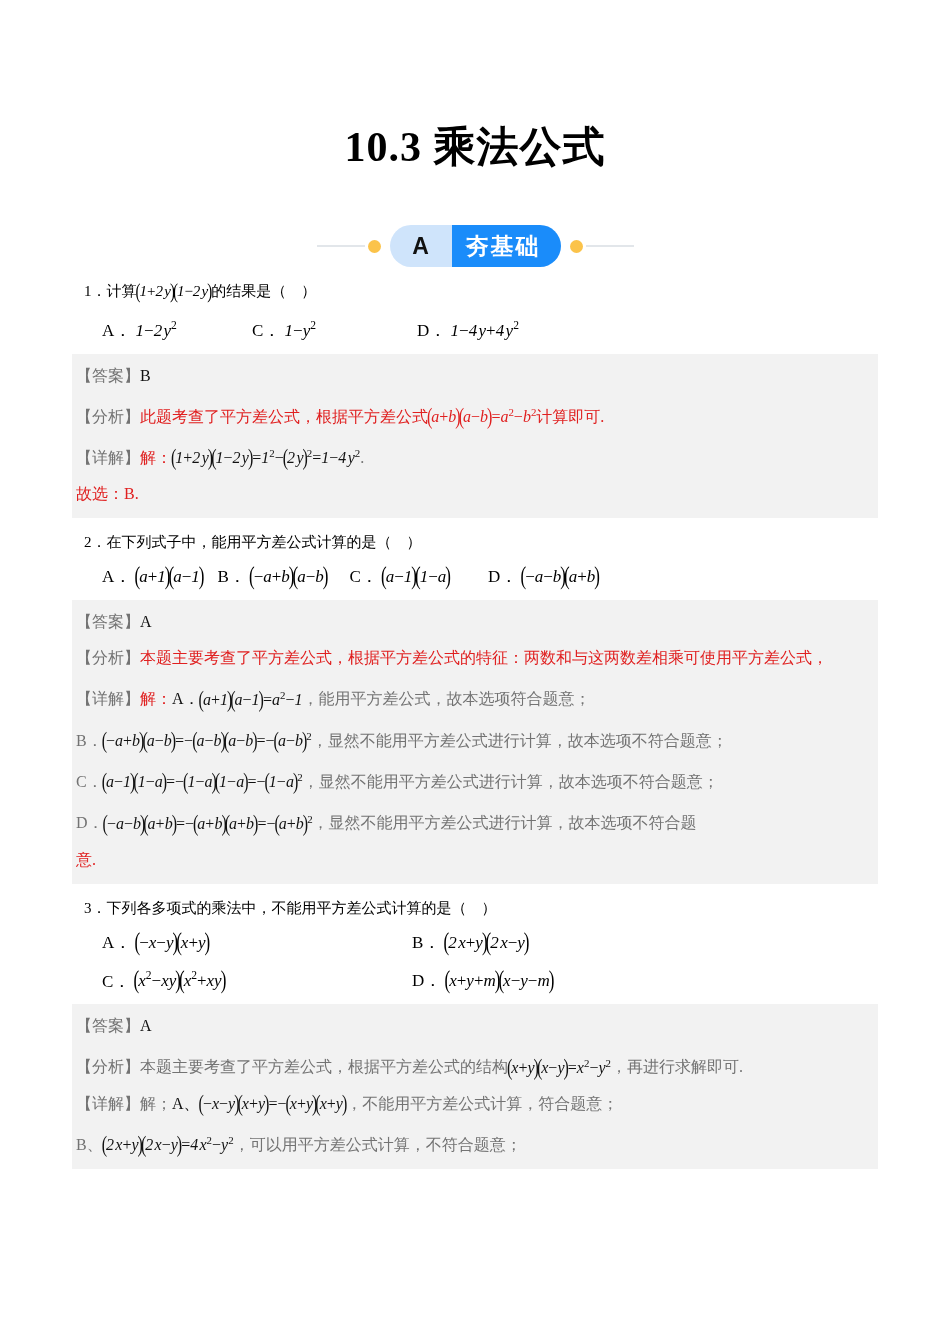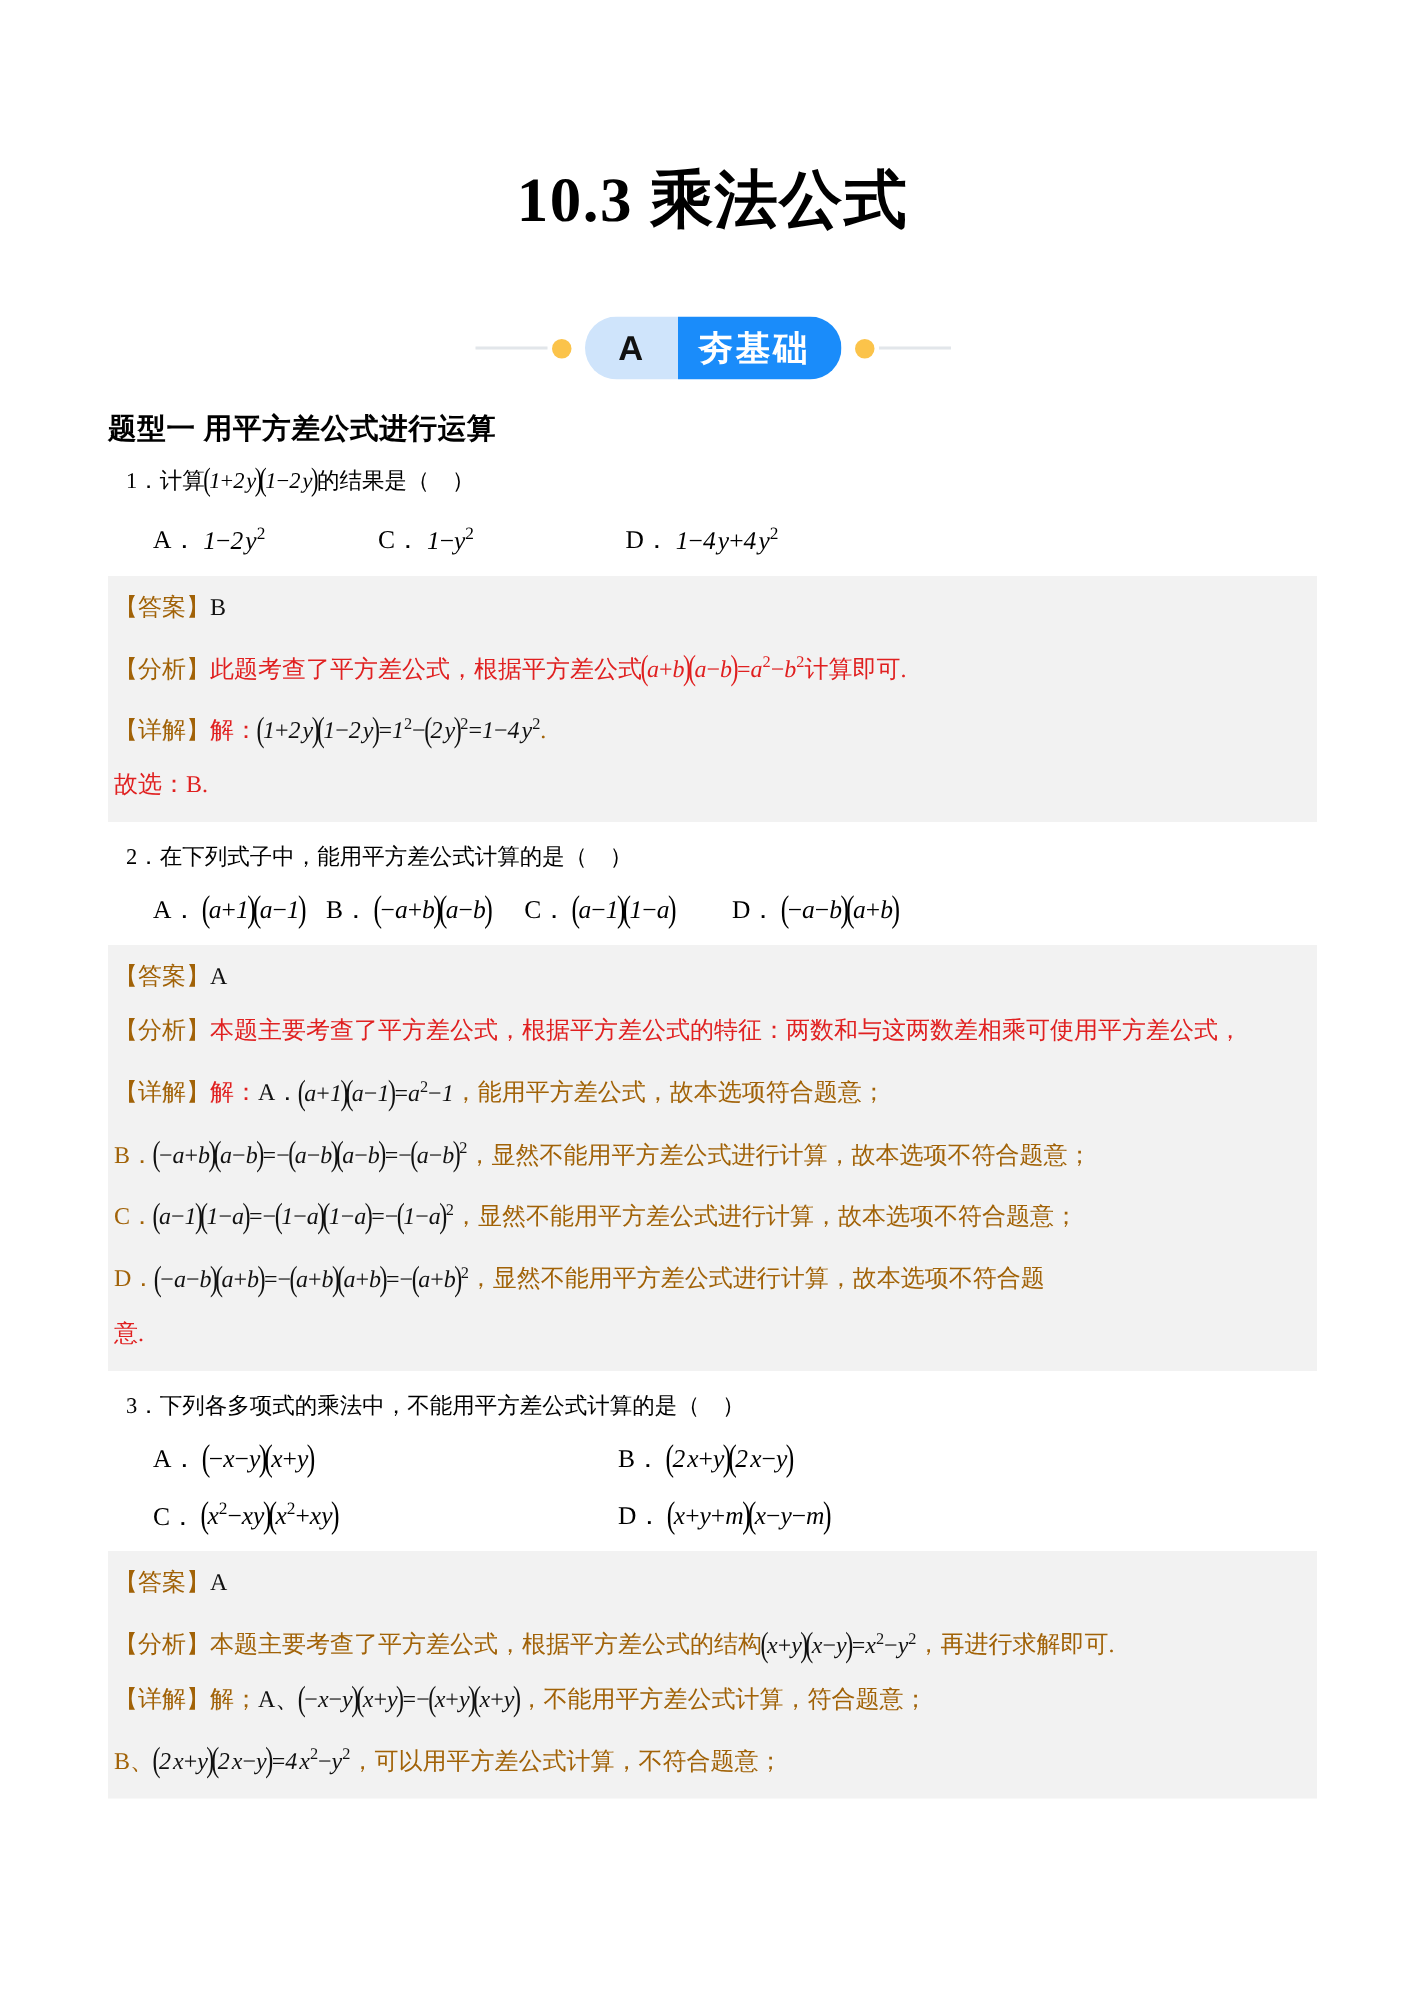--- a/index.html
+++ b/index.html
@@ -21,21 +21,21 @@
     height: 1344px;
     box-sizing: border-box;
   }
 
   
   .doc-title {
     text-align: center;
     font-size: 42px;
     font-weight: bold;
     letter-spacing: 1px;
-    margin: 0;
+    margin: 14px;
     padding-top: 105px;
     font-family: "Liberation Serif", "DejaVu Serif", serif;
   }
 
   
   .badge-row {
     display: flex;
     align-items: center;
     justify-content: center;
     margin-top: 48px;
@@ -125,21 +125,21 @@
   .answer-block {
     background: #f2f2f2;
     color: #e02020;
     font-size: 16px;
     line-height: 36px;
     padding: 4px 6px 6px 4px;
     margin: 4px 0 8px 0;
     box-sizing: border-box;
   }
   .answer-block .lbl {
-    color: #a16207;
+    color: #737373;
     font-weight: normal;
   }
   .answer-block .blk {
     color: #111111;
   }
   .ans-line {
     white-space: nowrap;
     overflow: hidden;
   }
 
@@ -176,21 +176,20 @@
     <div class="badge">
       <div class="badge-letter">A</div>
       <div class="badge-text">夯基础</div>
     </div>
     <div class="badge-dot"></div>
     <div class="badge-line"></div>
   </div>
 
   <div class="content">
 
-    <div class="type-heading">题型一 用平方差公式进行运算</div>
 
     <div class="question">
       <span>1．</span><span>计算</span><span class="m"><span class="par">(</span>1<span class="up">+</span>2 y<span class="par">)</span><span class="par">(</span>1<span class="up">−</span>2 y<span class="par">)</span></span><span>的结果是（　）</span>
     </div>
     <div class="options">
       <div class="options-row">
         <span class="opt" style="width:150px"><span>A．</span>&nbsp;<span class="m">1<span class="up">−</span>2 y<sup class="en">2</sup></span></span>
         <span class="opt" style="width:165px"><span>C．</span>&nbsp;<span class="m">1<span class="up">−</span>y<sup class="en">2</sup></span></span>
         <span class="opt"><span>D．</span>&nbsp;<span class="m">1<span class="up">−</span>4 y<span class="up">+</span>4 y<sup class="en">2</sup></span></span>
       </div>

